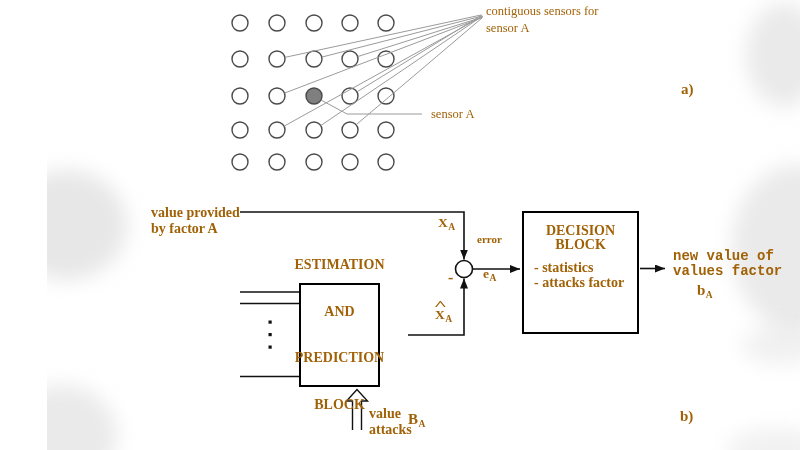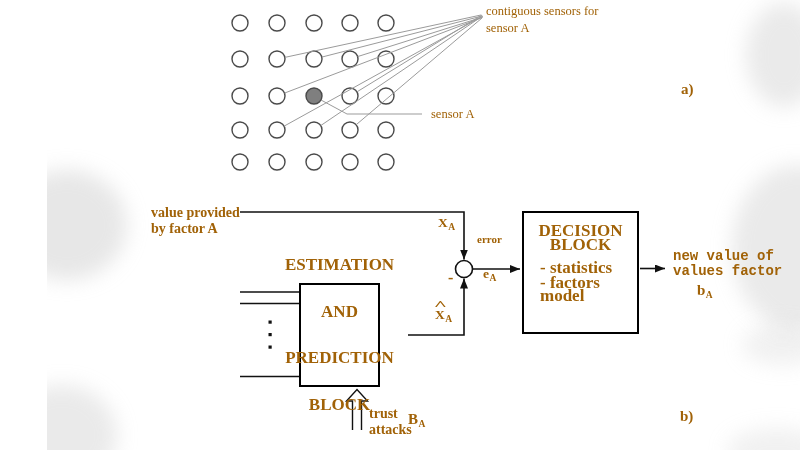--- a/index.html
+++ b/index.html
@@ -12,26 +12,26 @@
   .txt{position:absolute;z-index:2;white-space:nowrap;}
   .reg{font-size:12.5px;line-height:17px;}
   .bold{font-weight:bold;font-size:14px;line-height:15.5px;}
   .tag{font-weight:bold;font-size:15px;}
   .sym{font-weight:bold;font-size:13.5px;}
   .sym .sub,.bigsym .sub{font-size:9.5px;position:relative;top:3px;margin-left:0.5px;font-weight:bold;}
   .bigsym{font-weight:bold;font-size:15px;}
   .minus{font-weight:bold;font-size:16px;}
   .box{
     position:absolute;z-index:2;border:2px solid #000;background:#fff;box-sizing:border-box;
-    font-weight:bold;font-size:17px;
+    font-weight:bold;font-size:14px;
   }
   #estimation-block{display:flex;flex-direction:column;justify-content:center;align-items:center;text-align:center;line-height:14.5px;}
   #decision-block{padding-top:11px;}
   #decision-block .ttl{text-align:center;line-height:14px;}
-  #decision-block .items{margin-top:9px;padding-left:16px;line-height:13.5px;}
+  #decision-block .items{margin-top:9px;padding-left:10px;line-height:13.5px;}
   #decision-block .items div{margin-bottom:1px;}
   .xhat{position:relative;display:inline-block;}
   .xhat .hat{position:absolute;left:0;top:-9px;width:11px;text-align:center;transform:scaleX(1.9);font-size:12px;font-weight:bold;}
 </style>
 </head>
 <body>
 
 <div id="stage">
 
   <div class="blob" style="left:699px;top:3px;width:76px;height:104px;background:rgba(185,185,185,0.30);"></div>
@@ -132,26 +132,26 @@
     <div>BLOCK</div>
   </div>
 
   <div class="box" id="decision-block" style="left:475px;top:211px;width:117px;height:123px;">
     <div class="ttl">
       <div>DECISION</div>
       <div>BLOCK</div>
     </div>
     <div class="items">
       <div>- statistics</div>
-      <div>- factors model</div>
+      <div>- attacks factor</div>
     </div>
   </div>
 
   <div class="txt bold" style="left:322px;top:406px;">
-    <div>trust</div>
+    <div>value</div>
     <div>attacks</div>
   </div>
   <div class="txt bigsym" style="left:361px;top:411px;"><span>B</span><span class="sub">A</span></div>
 
   <div class="txt bold" style="left:626px;top:249px;line-height:14.5px;font-family:Liberation Mono, monospace;">
     <div>new value of</div>
     <div>values factor</div>
   </div>
   <div class="txt bigsym" style="left:650px;top:282px;"><span>b</span><span class="sub">A</span></div>
 

